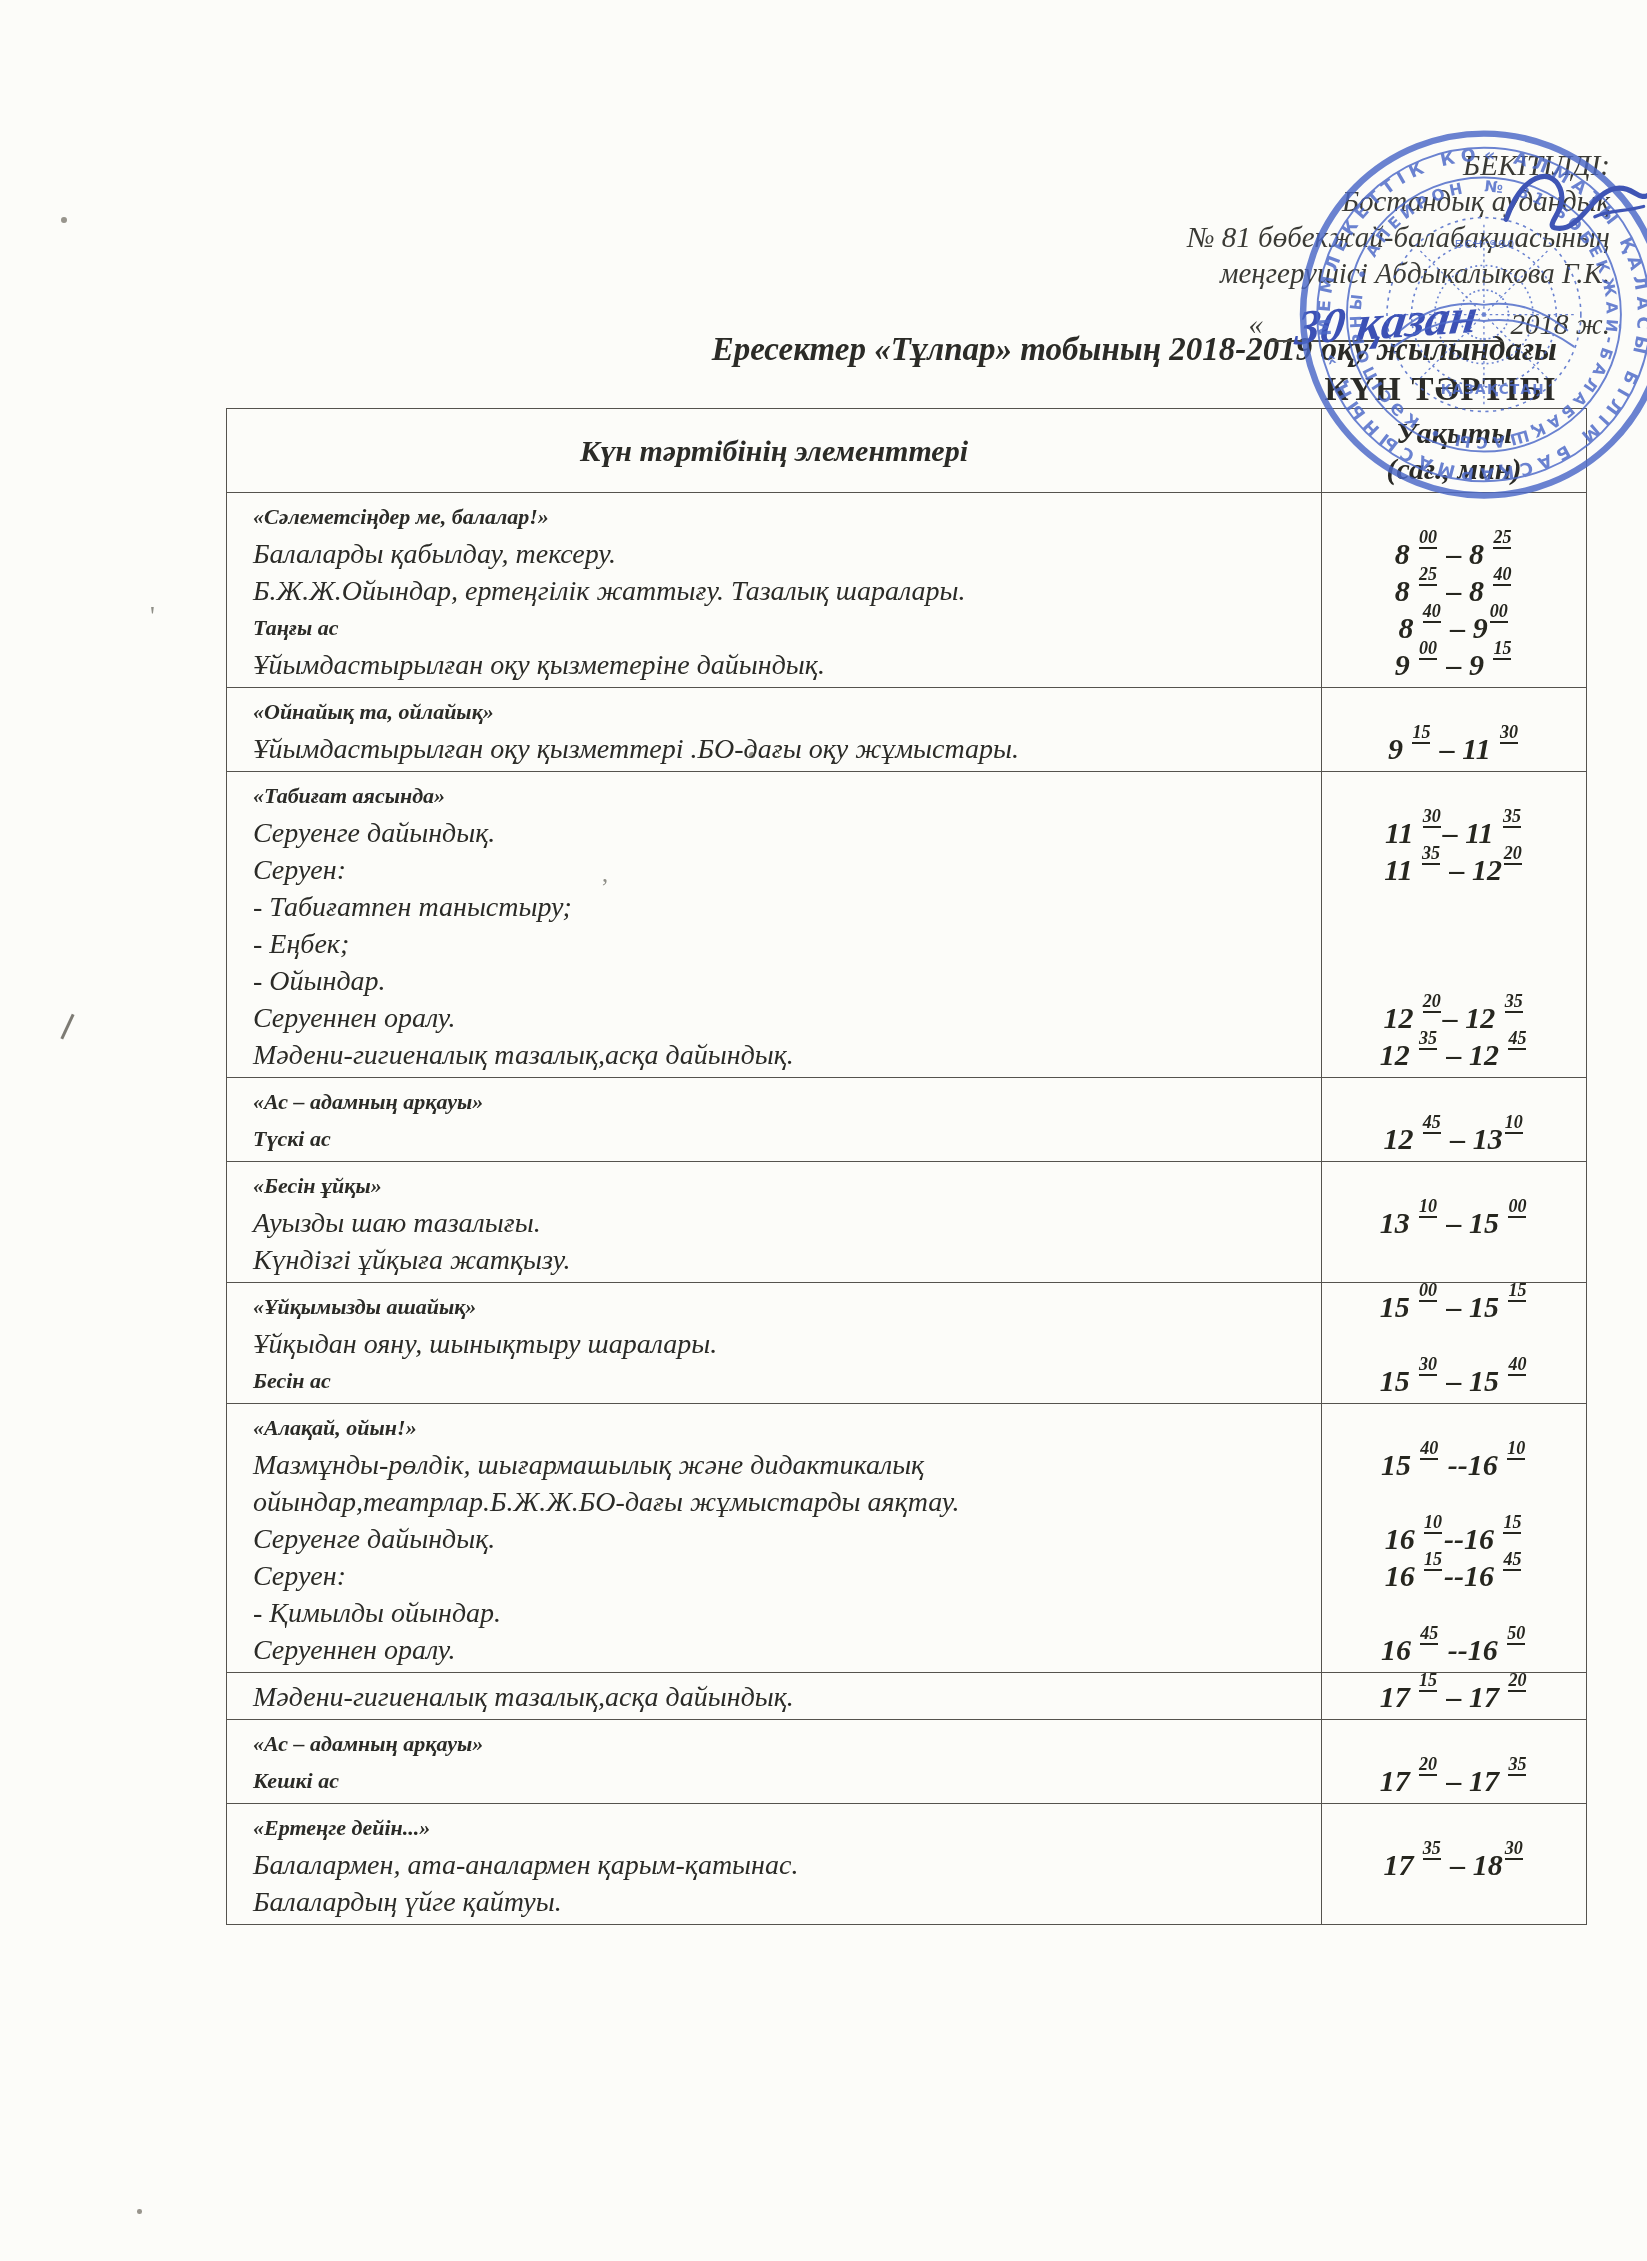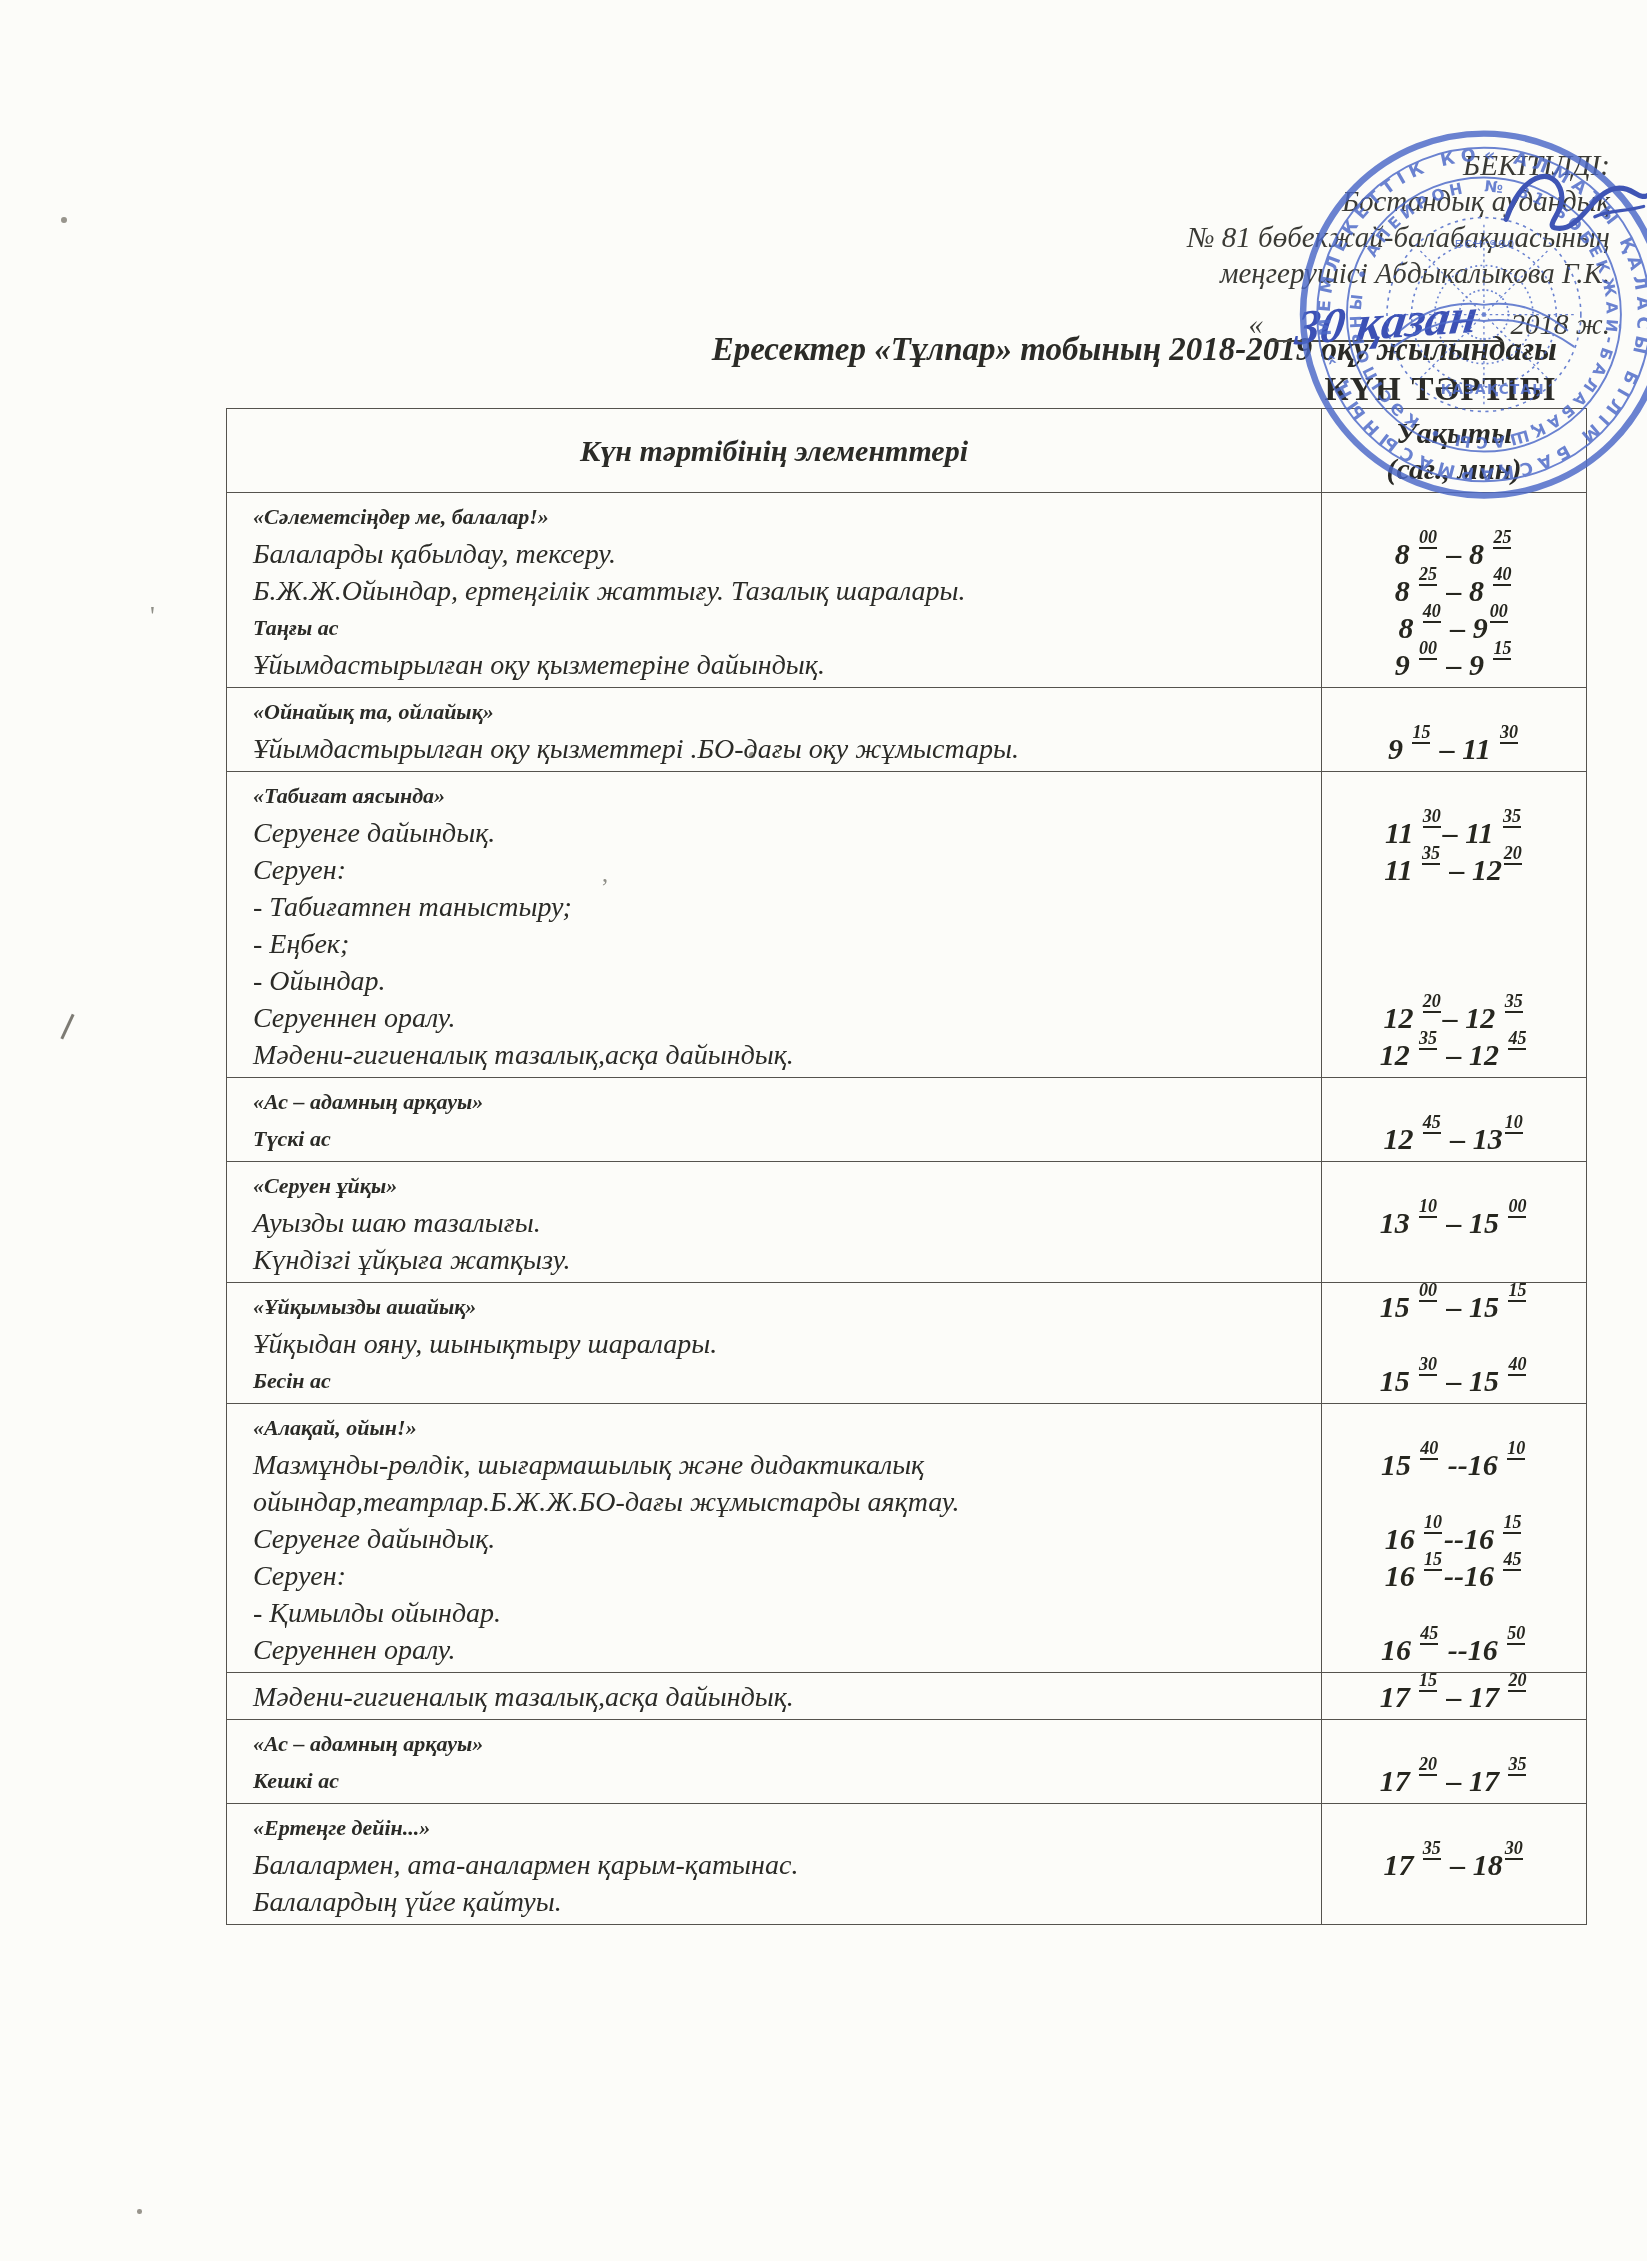--- a/index.html
+++ b/index.html
@@ -143,21 +143,21 @@
             <div class="line bold">«Ас – адамның арқауы»</div>
             <div class="line bold">Түскі ас</div>
           </td>
           <td class="cell-time">
             <div class="tline">&nbsp;</div>
             <div class="tline">12 <sup class="min">45</sup> – 13<sup class="min">10</sup></div>
           </td>
         </tr>
         <tr>
           <td class="cell-elements">
-            <div class="line bold">«Серуен ұйқы»</div>
+            <div class="line bold">«Бесін ұйқы»</div>
             <div class="line">Ауызды шаю тазалығы.</div>
             <div class="line">Күндізгі ұйқыға жатқызу.</div>
           </td>
           <td class="cell-time">
             <div class="tline">&nbsp;</div>
             <div class="tline">13 <sup class="min">10</sup> – 15 <sup class="min">00</sup></div>
             <div class="tline">&nbsp;</div>
           </td>
         </tr>
         <tr>

